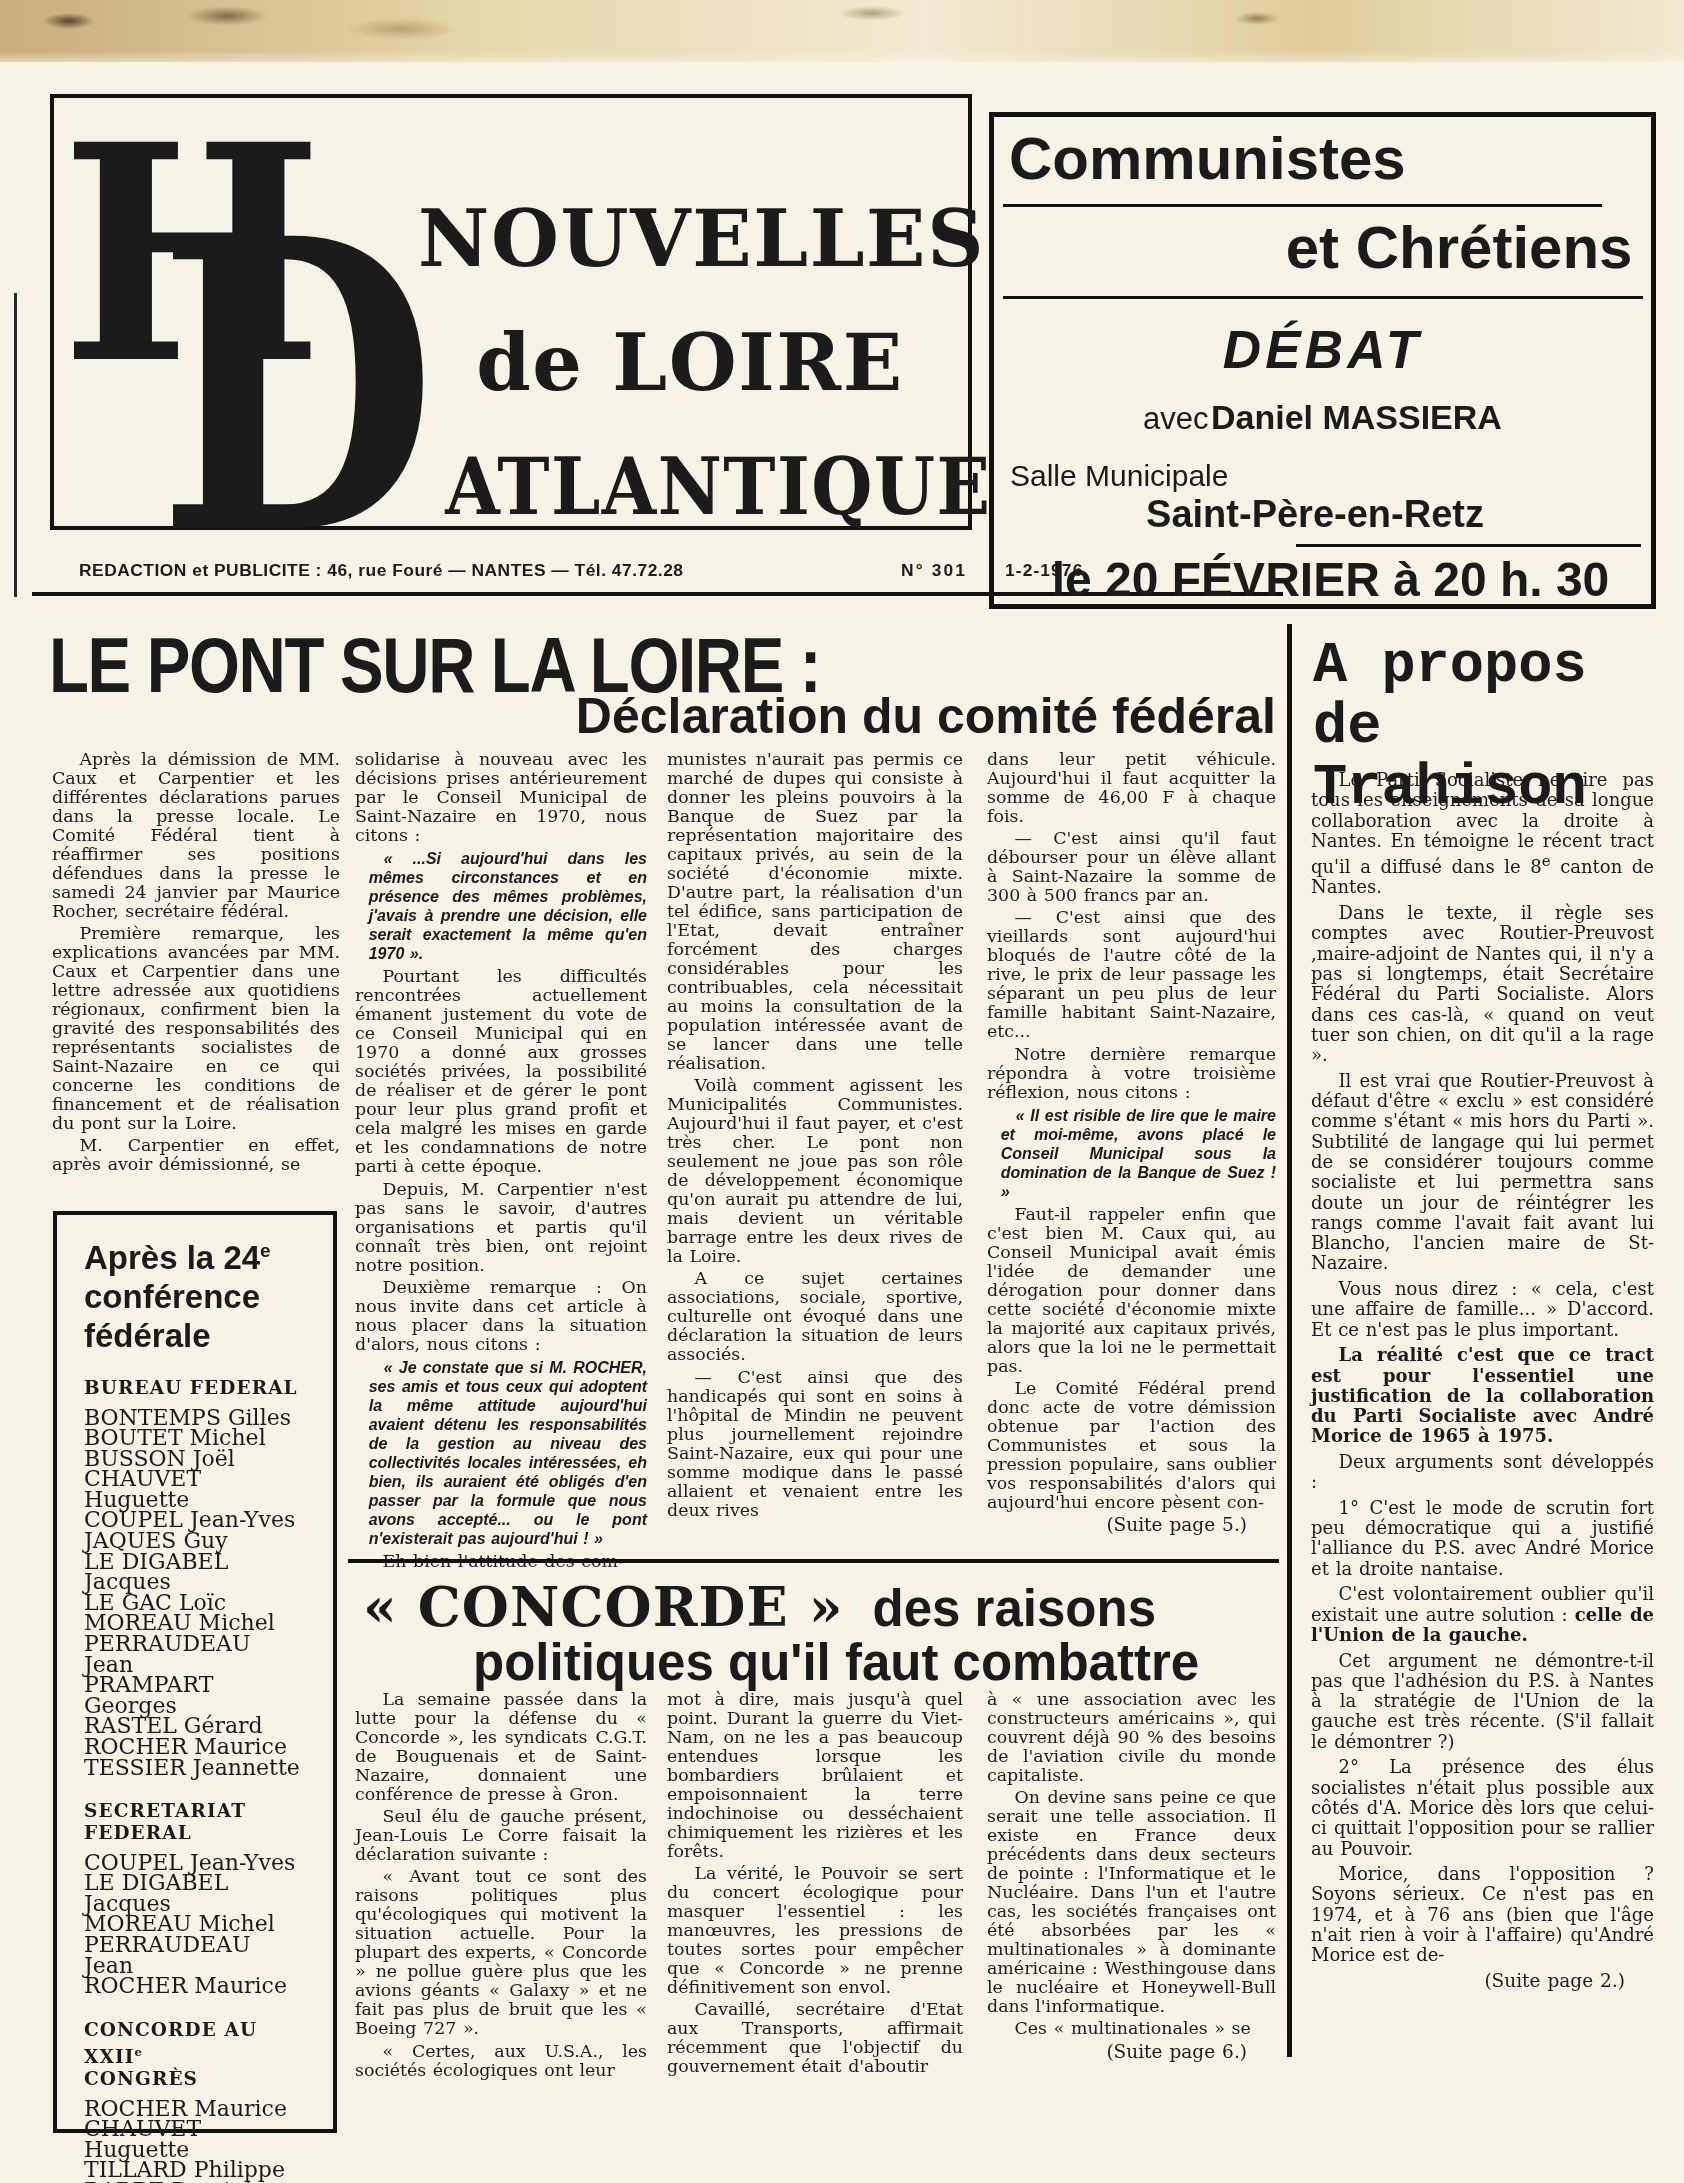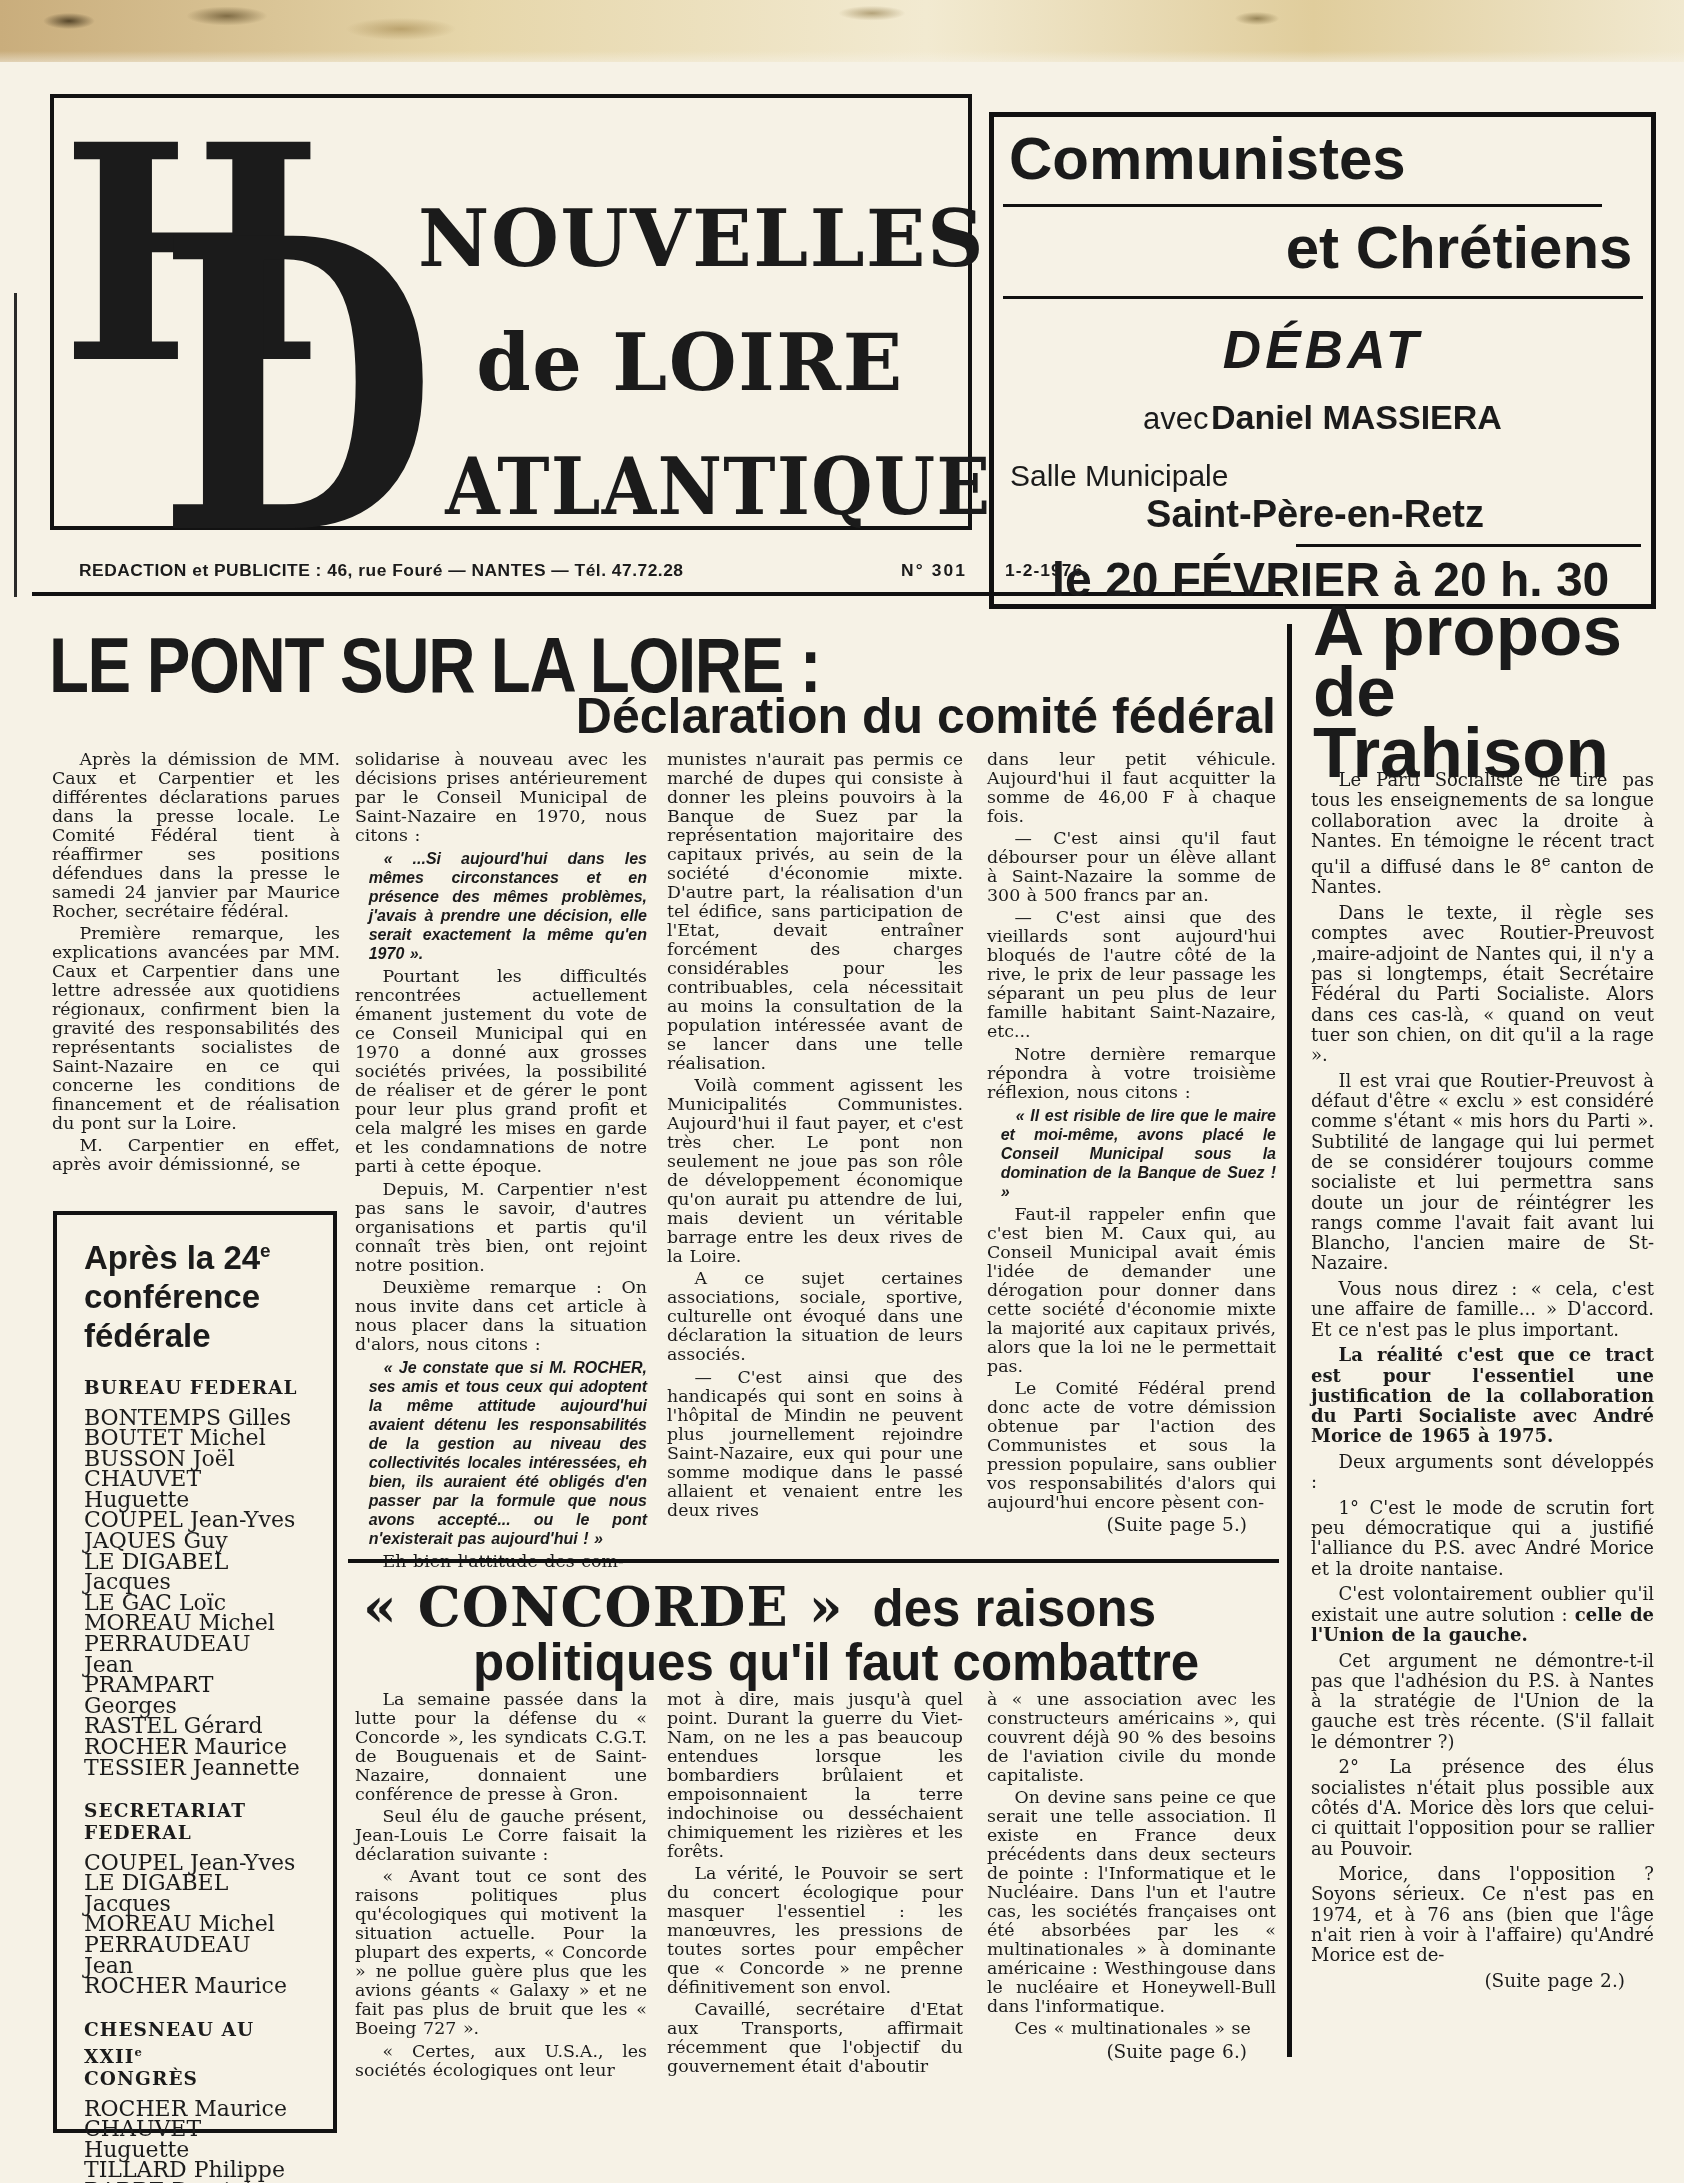--- a/index.html
+++ b/index.html
@@ -98,22 +98,22 @@
   .ch-word{font-family:"DejaVu Serif",serif;font-weight:700;font-size:54px;letter-spacing:1.1px;}
   .ch-rest{font-family:"Liberation Sans",sans-serif;font-weight:700;font-size:51px;margin-left:29px;}
   .concorde-head2{position:absolute;left:473px;top:1633px;font-family:"Liberation Sans",sans-serif;
         font-weight:700;font-size:51px;}
   .ca{left:355px;top:1690px;width:292px;}
   .cb{left:667px;top:1690px;width:296px;}
   .cc{left:987px;top:1690px;width:289px;}
 
   
   .vrule{left:1287px;top:624px;width:4.8px;height:1433px;}
-  .trahison-head{position:absolute;left:1313px;top:600px;font-family:Liberation Sans, sans-serif;
-        font-weight:700;font-size:71px;line-height:61px;}
+  .trahison-head{position:absolute;left:1313px;top:636px;font-family:Liberation Mono, monospace;
+        font-weight:700;font-size:57px;line-height:61px;}
   .tcol{left:1311px;top:770px;width:343px;font-size:18px;line-height:20.3px;}
   .tcol p{margin:0 0 5.3px 0;}
   .tcol p.bold, .bold{font-weight:700;}
 </style>
 </head>
 <body>
 
 <div class="page">
 
   <div class="stain-top"></div>
@@ -207,21 +207,21 @@
         <div class="fb-member">TESSIER Jeannette</div>
       </div>
     <div class="fb-heading">SECRETARIAT FEDERAL</div>
     <div class="fb-list">
         <div class="fb-member">COUPEL Jean-Yves</div>
         <div class="fb-member">LE DIGABEL Jacques</div>
         <div class="fb-member">MOREAU Michel</div>
         <div class="fb-member">PERRAUDEAU Jean</div>
         <div class="fb-member">ROCHER Maurice</div>
       </div>
-    <div class="fb-heading"><span>CHESNEAU AU XXII</span><sup>e</sup><br><span>CONGRÈS</span></div>
+    <div class="fb-heading"><span>CONCORDE AU XXII</span><sup>e</sup><br><span>CONGRÈS</span></div>
     <div class="fb-list">
         <div class="fb-member">ROCHER Maurice</div>
         <div class="fb-member">CHAUVET Huguette</div>
         <div class="fb-member">TILLARD Philippe</div>
         <div class="fb-member">BARBE Dominique</div>
         <div class="fb-member">JAQUES Guy</div>
         <div class="fb-member">SAMPÉ Philippe</div>
         <div class="fb-member">HERVO Guy</div>
         <div class="fb-member">BOUTET Michel</div>
         <div class="fb-member">CHESNEAU Yannick</div>

